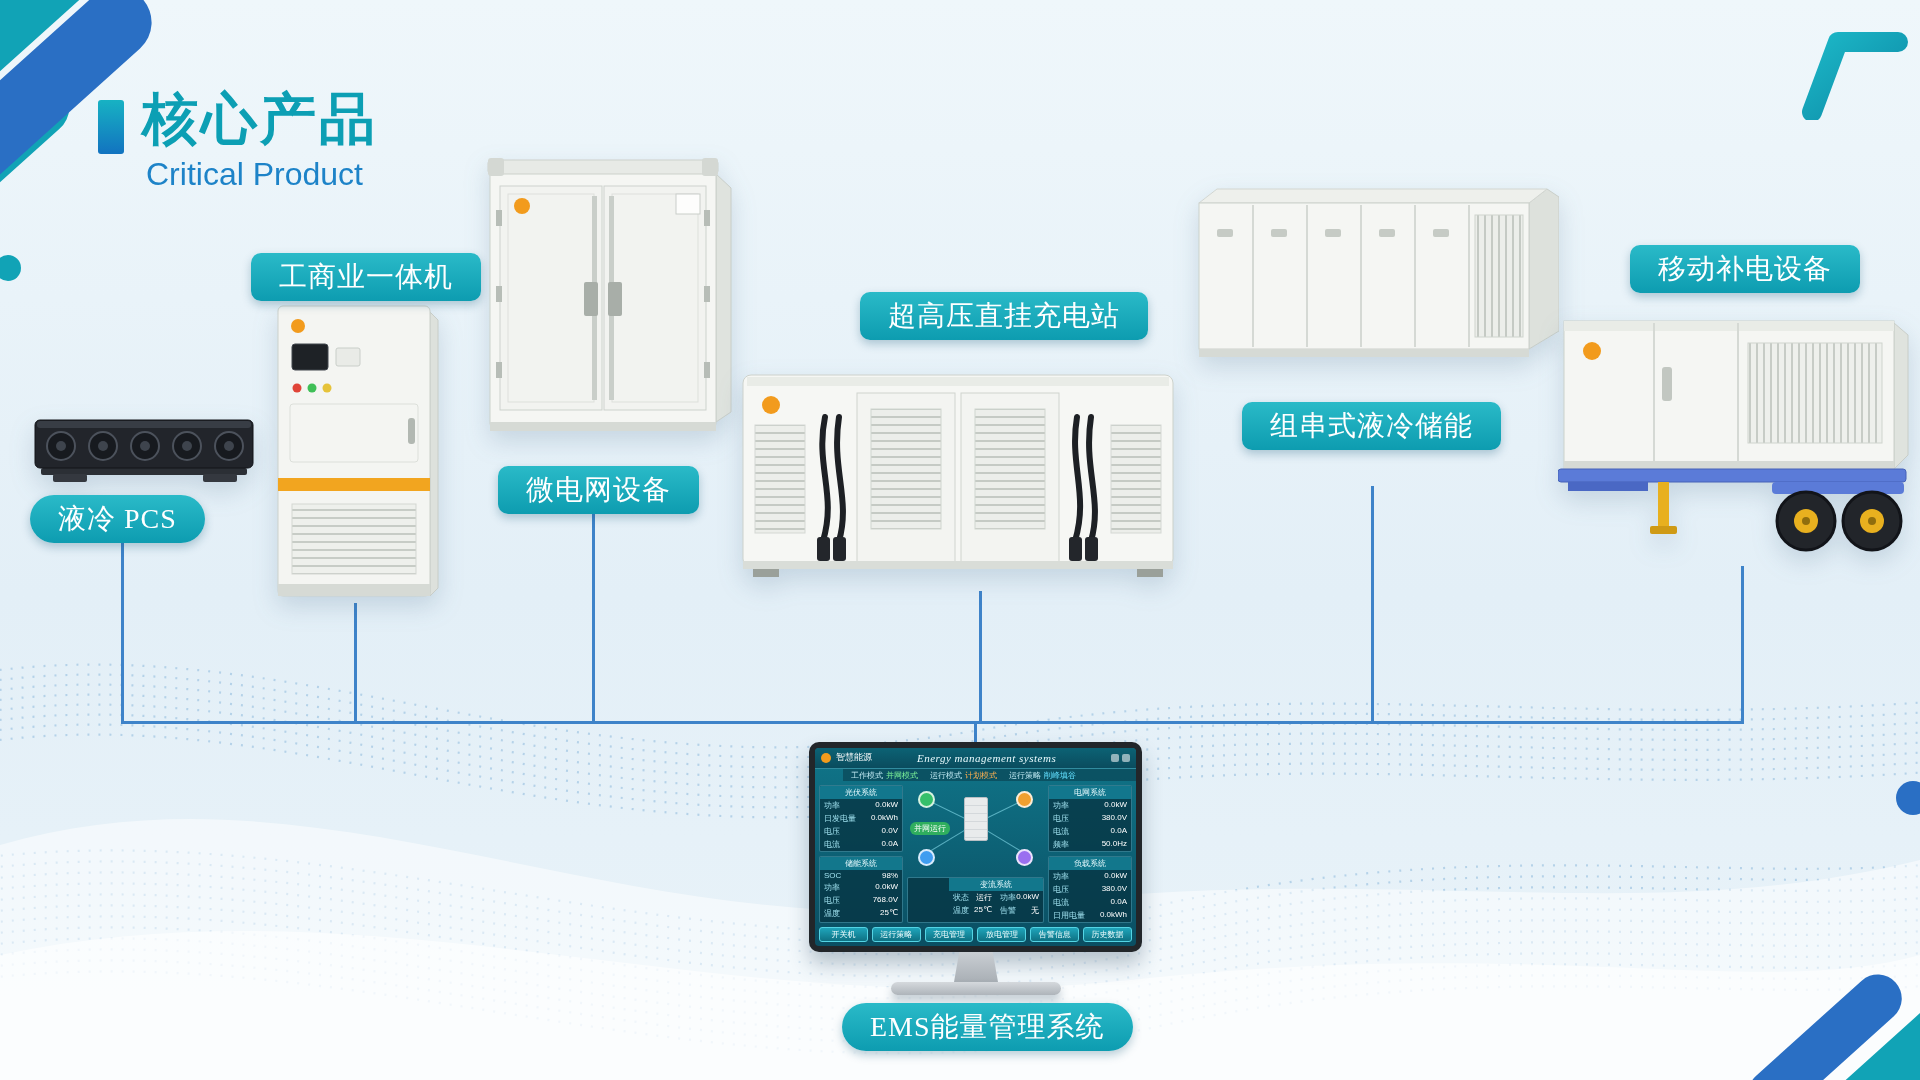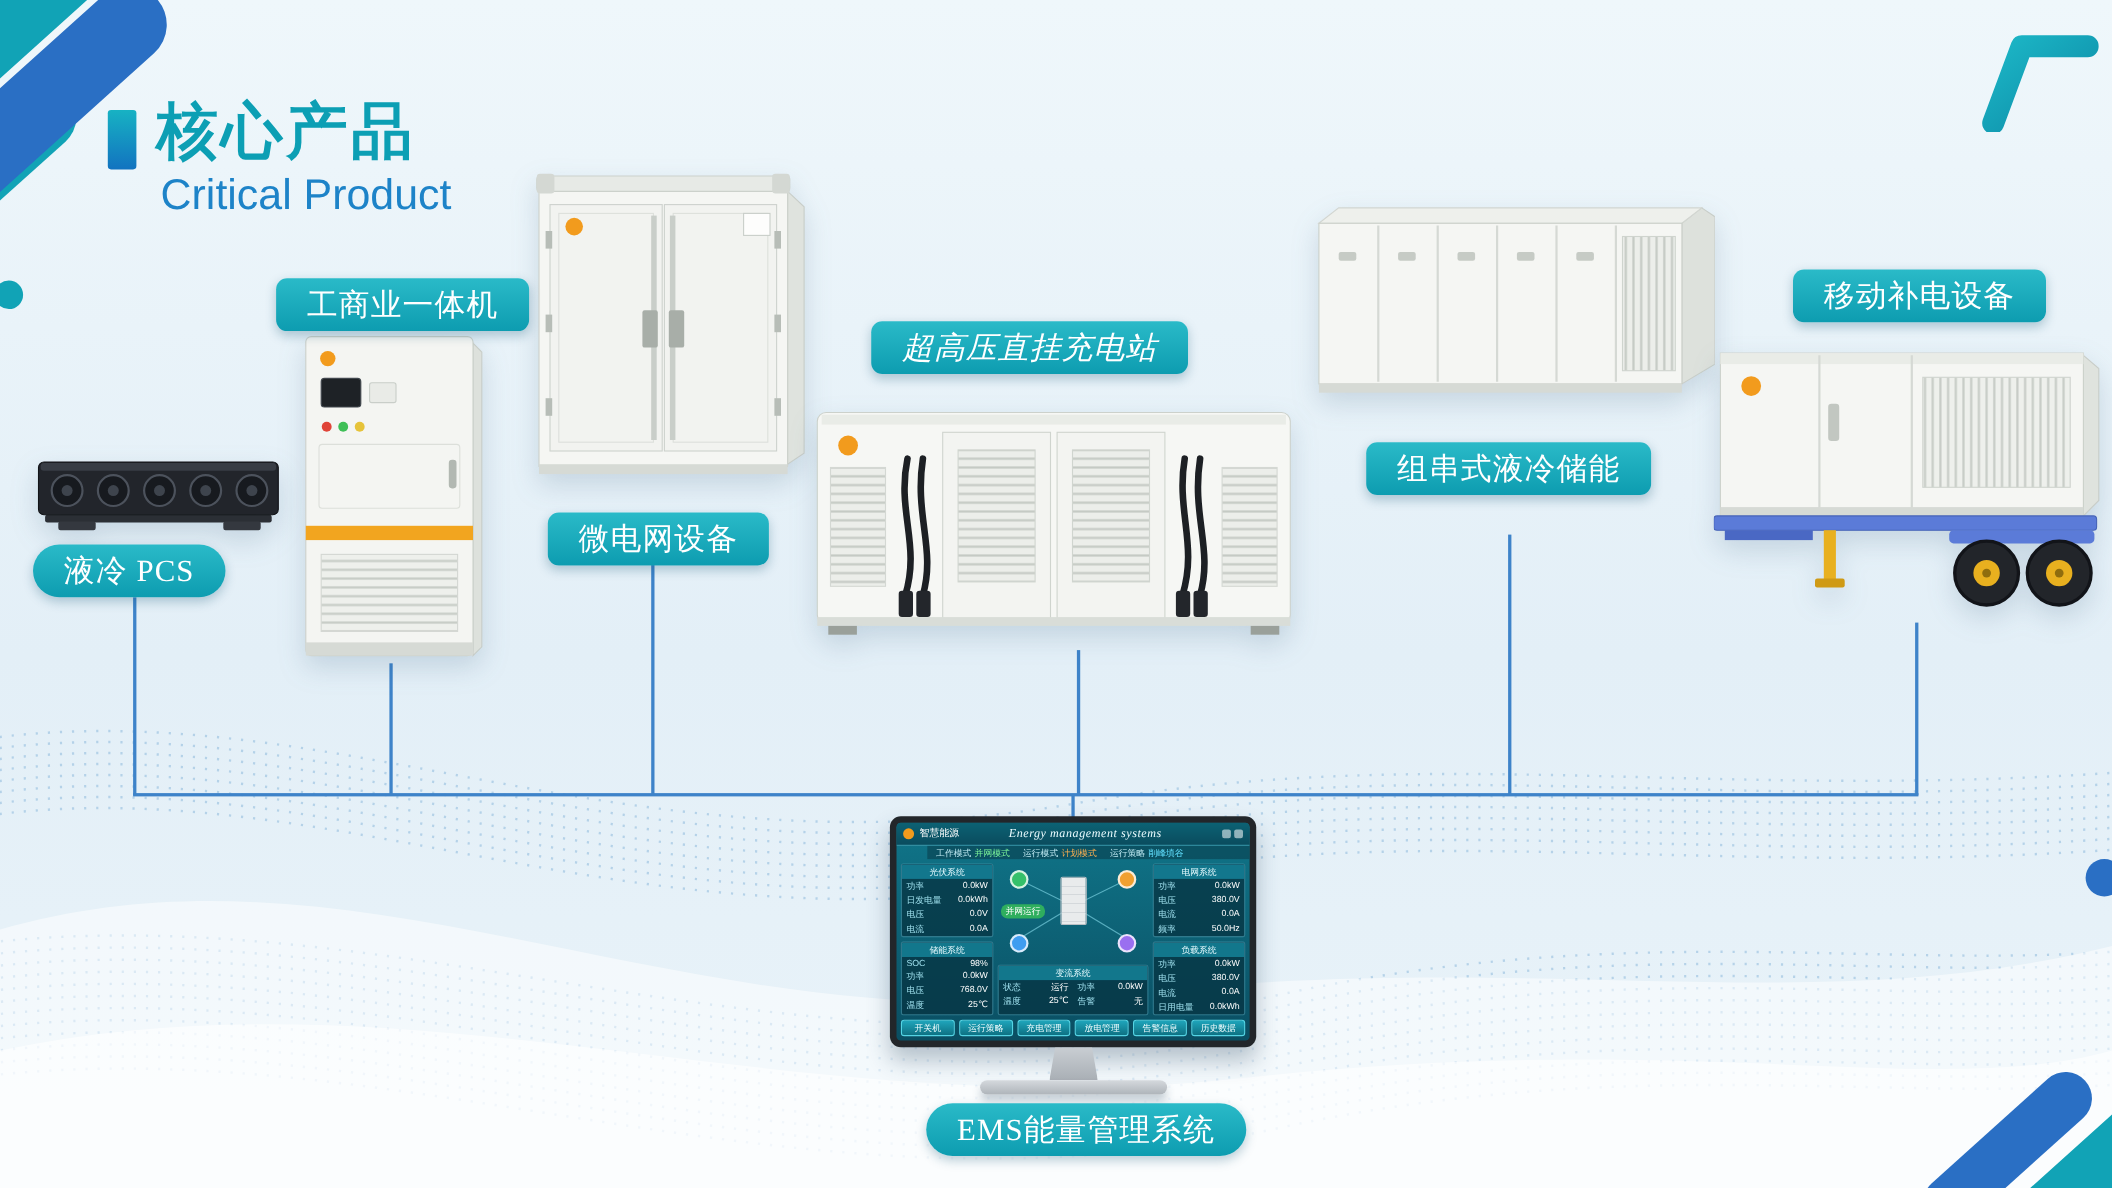--- a/index.html
+++ b/index.html
@@ -8,21 +8,21 @@
   .stage { position:relative; width:1920px; height:1080px;
            background:linear-gradient(180deg,#eff7fb 0%,#e3eff7 55%,#e9f3f9 100%); }
   .bg-svg { position:absolute; inset:0; z-index:0; }
 
   .brand-logo { position:absolute; z-index:1; }
 
   .title-bar { position:absolute; left:98px; top:100px; width:26px; height:54px; z-index:2;
                background:linear-gradient(180deg,#17b2c3,#1273c0); border-radius:3px; }
   .title-cn  { position:absolute; left:142px; top:82px; z-index:2; font-size:56px; font-weight:bold;
                color:#0c9fb4; letter-spacing:3px; }
-  .title-en  { position:absolute; left:146px; top:156px; z-index:2; font-size:39px; color:#1d83c8; }
+  .title-en  { position:absolute; left:146px; top:156px; z-index:2; font-size:32px; color:#1d83c8; }
 
   .line { position:absolute; background:#3e83c9; z-index:2; }
   .line.v { width:3px; } .line.h { height:3px; }
 
   .product { position:absolute; z-index:3; }
   .product svg { filter:drop-shadow(0 10px 12px rgba(50,90,120,.18)); }
 
   .pill { position:absolute; z-index:5; height:48px; display:inline-flex; align-items:center;
           padding:0 28px; white-space:nowrap; color:#fff; font-size:28px;
           font-family:"Liberation Serif","DejaVu Serif",serif; letter-spacing:1px;
@@ -79,21 +79,21 @@
           border:2px solid rgba(255,255,255,.8); }
   .node-pv   { left:8%;  top:6%;    background:#35c06a; }
   .node-grid { right:8%; top:6%;    background:#f0a030; }
   .node-batt { left:8%;  bottom:8%; background:#3f9df0; }
   .node-load { right:8%; bottom:8%; background:#9a6ff0; }
   .cab { position:absolute; left:calc(50% - 12px); top:12px; width:24px; height:44px;
          border:1px solid #b9bfc4; border-radius:2px;
          background:repeating-linear-gradient(180deg,#e9ebec 0 7px,#d4d8db 7px 8px); }
   .chip { position:absolute; left:3px; top:42%; background:#2fae5e; color:#fff; font-size:8px;
           padding:1px 4px; border-radius:6px; }
-  .scr-pcs { flex:none; height:46px; }
+  .scr-pcs { flex:none; height:46px;padding-left:41px; }
   .rows2 { display:grid; grid-template-columns:1fr 1fr; }
 
   .scr-buttons { height:21px; display:flex; gap:4px; padding:0 4px 4px; }
   .scr-btn { flex:1; background:linear-gradient(180deg,#1fa5bb,#0e7183); border:1px solid #54d4e4;
              border-radius:3px; color:#f0feff; font-size:8px; white-space:nowrap;
              display:flex; align-items:center; justify-content:center; }
 </style>
 </head>
 <body>
 
@@ -518,18 +518,18 @@
           </div>
       </div>
     </div>
     <div class="monitor-neck"></div>
     <div class="monitor-base"></div>
   </div>
 
   <div class="pill round" style="left:30px; top:495px;">液冷  PCS</div>
   <div class="pill" style="left:251px; top:253px;">工商业一体机</div>
   <div class="pill" style="left:498px; top:466px;">微电网设备</div>
-  <div class="pill" style="left:792px; top:292px;font-style:italic;">超高压直挂充电站</div>
+  <div class="pill" style="left:860px; top:292px;">超高压直挂充电站</div>
   <div class="pill" style="left:1242px; top:402px;">组串式液冷储能</div>
   <div class="pill" style="left:1630px; top:245px;">移动补电设备</div>
   <div class="pill round" style="left:842px; top:1003px;">EMS能量管理系统</div>
 
 </div>
 
 </body></html>

